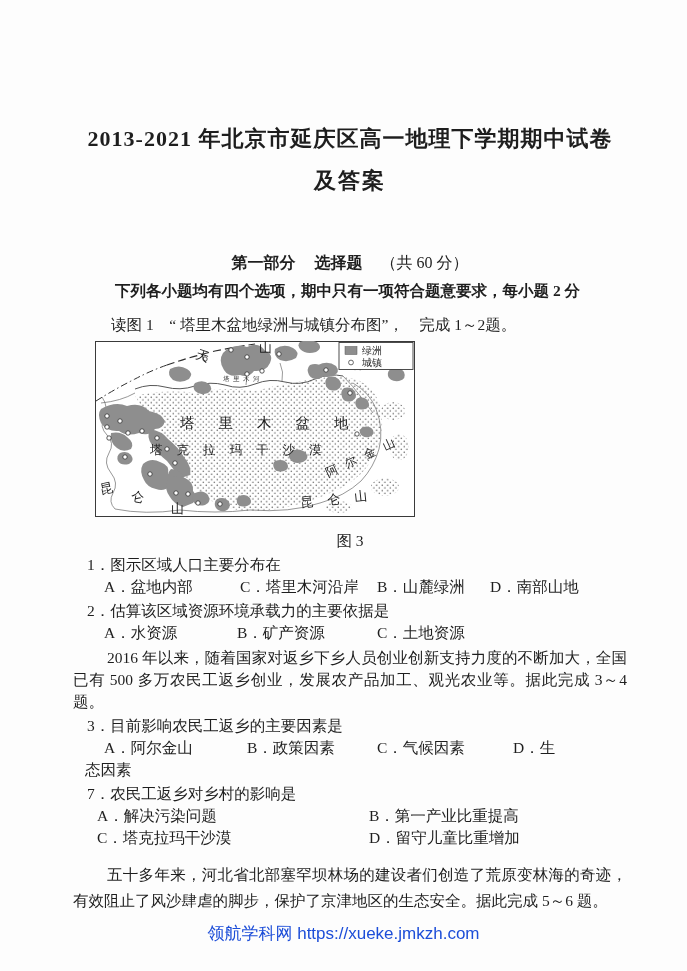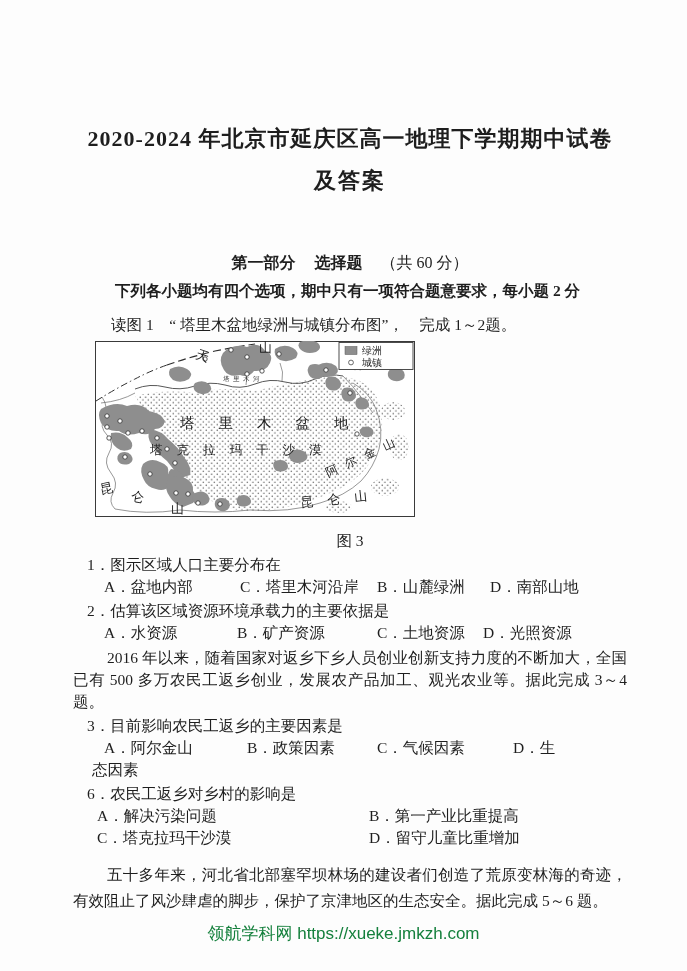--- a/index.html
+++ b/index.html
@@ -24,35 +24,35 @@
   .figure-intro{margin:3px 0 0 38px;}
   .map-wrap{margin:5px 0 0 22px;width:320px;height:176px;}
   svg{display:block;}
   .figure-caption{margin-top:13px;text-align:center;}
   .stem{margin:2px 0 0 14px;}
   .opts{display:grid;margin-left:31px;}
   .g-q1{grid-template-columns:136px 137px 113px auto;}
   .g-q2{grid-template-columns:133px 140px 106px auto;}
   .g-q3{grid-template-columns:143px 130px 136px auto;}
   .g-q4{grid-template-columns:272px auto;margin-left:24px;}
-  .wrap-line{margin-left:19px;}
+  .wrap-line{margin-left:12px;}
   .passage{margin-top:3px;text-indent:2.2em;text-align:justify;}
   .passage2{margin-top:13px;line-height:26px;}
   .footer{
     position:absolute;left:0;right:0;bottom:26px;
-    text-align:center;color:#15803d;font-size:17px;
+    text-align:center;color:#1d4ed8;font-size:17px;
     font-family:"Liberation Sans","DejaVu Sans",sans-serif;
   }
 </style>
 </head>
 <body>
 
 <div class="page">
 
-  <div class="title-line1">2020-2024 年北京市延庆区高一地理下学期期中试卷</div>
+  <div class="title-line1">2013-2021 年北京市延庆区高一地理下学期期中试卷</div>
   <div class="title-line2">及答案</div>
 
   <div class="section-row">
     <span class="part">第一部分</span>
     <span class="name">选择题</span>
     <span class="score">（共 60 分）</span>
   </div>
 
   <div class="instruction">下列各小题均有四个选项，期中只有一项符合题意要求，每小题 2 分</div>
   <div class="figure-intro">读图 1　“ 塔里木盆地绿洲与城镇分布图”，　完成 1～2题。</div>
@@ -180,35 +180,34 @@
     <span>C．塔里木河沿岸</span>
     <span>B．山麓绿洲</span>
     <span>D．南部山地</span>
   </div>
 
   <div class="stem">2．估算该区域资源环境承载力的主要依据是</div>
   <div class="opts g-q2">
     <span>A．水资源</span>
     <span>B．矿产资源</span>
     <span>C．土地资源</span>
-    <span>D．光照资源</span>
   </div>
 
   <div class="passage">2016 年以来，随着国家对返乡下乡人员创业创新支持力度的不断加大，全国已有 500 多万农民工返乡创业，发展农产品加工、观光农业等。据此完成 3～4 题。</div>
 
   <div class="stem">3．目前影响农民工返乡的主要因素是</div>
   <div class="opts g-q3">
     <span>A．阿尔金山</span>
     <span>B．政策因素</span>
     <span>C．气候因素</span>
     <span>D．生</span>
   </div>
   <div class="wrap-line">态因素</div>
 
-  <div class="stem">6．农民工返乡对乡村的影响是</div>
+  <div class="stem">7．农民工返乡对乡村的影响是</div>
   <div class="opts g-q4">
     <span>A．解决污染问题</span>
     <span>B．第一产业比重提高</span>
   </div>
   <div class="opts g-q4">
     <span>C．塔克拉玛干沙漠</span>
     <span>D．留守儿童比重增加</span>
   </div>
 
   <div class="passage passage2">五十多年来，河北省北部塞罕坝林场的建设者们创造了荒原变林海的奇迹，有效阻止了风沙肆虐的脚步，保护了京津地区的生态安全。据此完成 5～6 题。</div>

